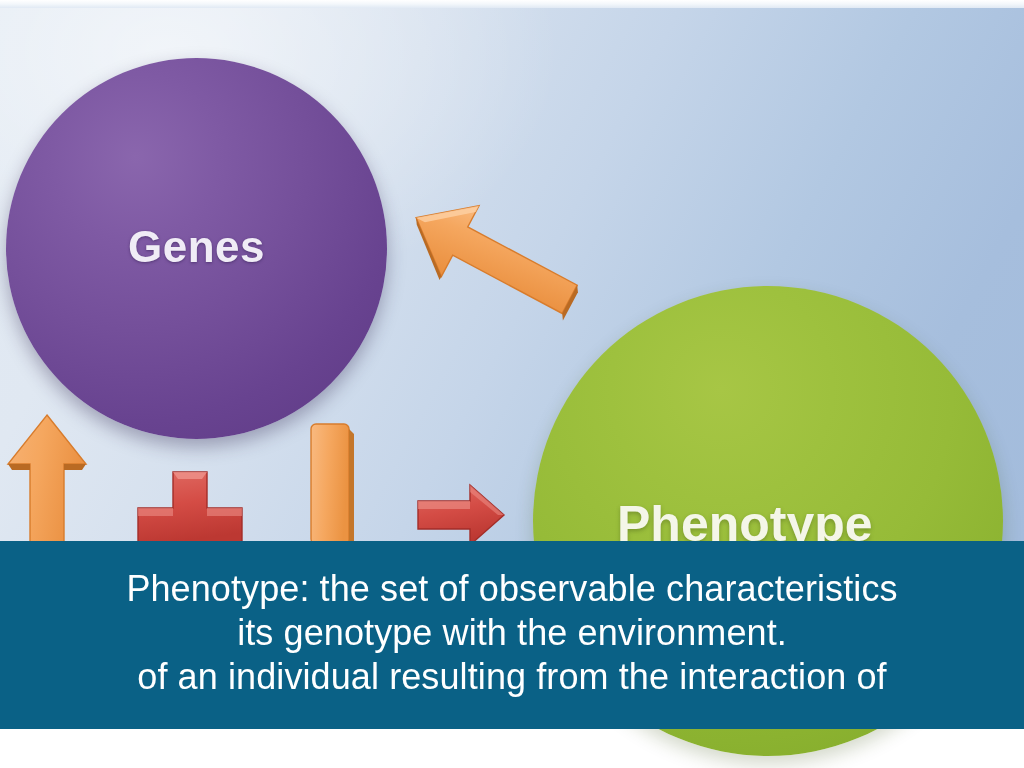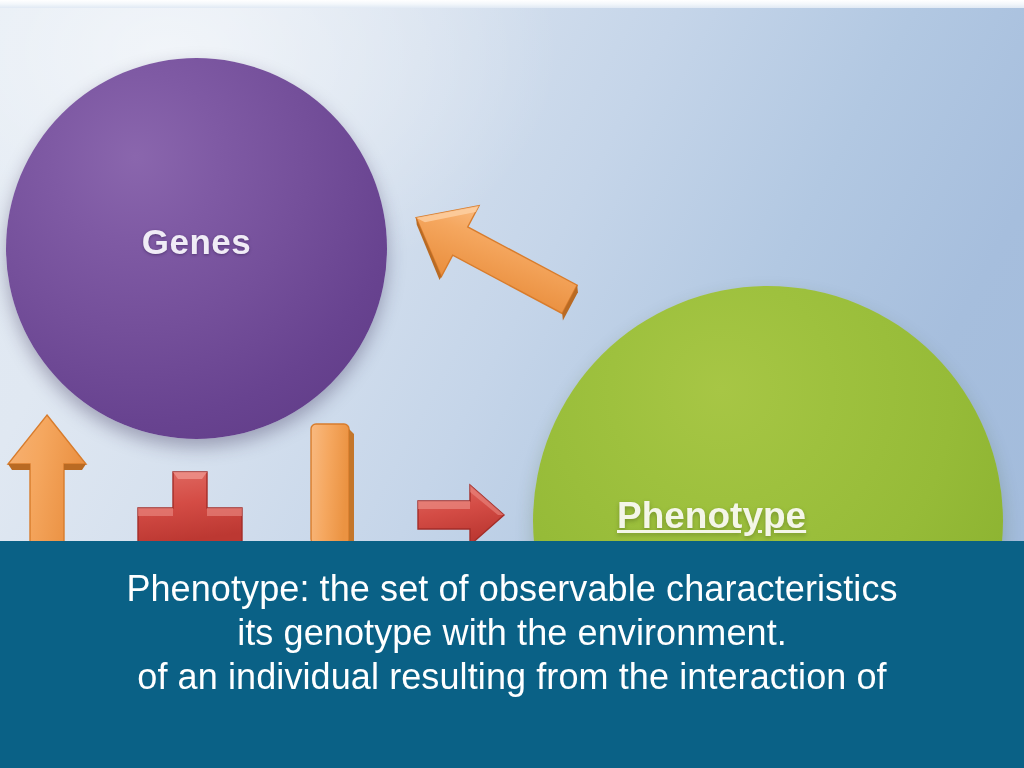--- a/index.html
+++ b/index.html
@@ -58,21 +58,21 @@
         #684390 70%,
         #5c3883 100%);
     box-shadow: 0 8px 18px rgba(40,30,70,0.34);
   }
   .circle-genes-label {
     position: absolute;
     left: 0; top: 164px;
     width: 381px;
     text-align: center;
     color: #f0ecf6;
-    font-size: 35px;
+    font-size: 44px;
     font-weight: bold;
     letter-spacing: 0.5px;
     text-shadow: 0 1px 3px rgba(50,30,80,0.55);
   }
 
   .circle-phenotype {
     position: absolute;
     left: 533px; top: 286px;
     width: 470px; height: 470px;
     border-radius: 50%;
@@ -82,21 +82,21 @@
         #9ec13e 24%,
         #96bb38 50%,
         #8bb230 76%,
         #80a829 100%);
     box-shadow: 0 8px 18px rgba(60,80,20,0.22);
   }
   .circle-phenotype-label {
     position: absolute;
     left: 84px; top: 209px;
     color: #f4f6e8;
-    font-size: 37px;
+    font-size: 50px;
     font-weight: bold;
     letter-spacing: 0px;
     white-space: nowrap;
     text-shadow: 0 2px 4px rgba(60,80,20,0.38);
     text-decoration: underline;
   }
 
   
   .arrow-diag {
     position: absolute;
@@ -121,21 +121,21 @@
   .arrow-right-red {
     position: absolute;
     left: 414px; top: 483px;
     width: 92px; height: 62px;
   }
 
   
   .caption-bar {
     position: absolute;
     left: 0; top: 541px;
-    width: 1024px; height: 227px;
+    width: 1024px; height: 188px;
     background: #0a6186;
   }
   .caption-text {
     position: absolute;
     left: 40px; top: 26px;
     width: 944px;
     text-align: center;
     color: #ffffff;
     font-size: 36px;
     line-height: 44px;

